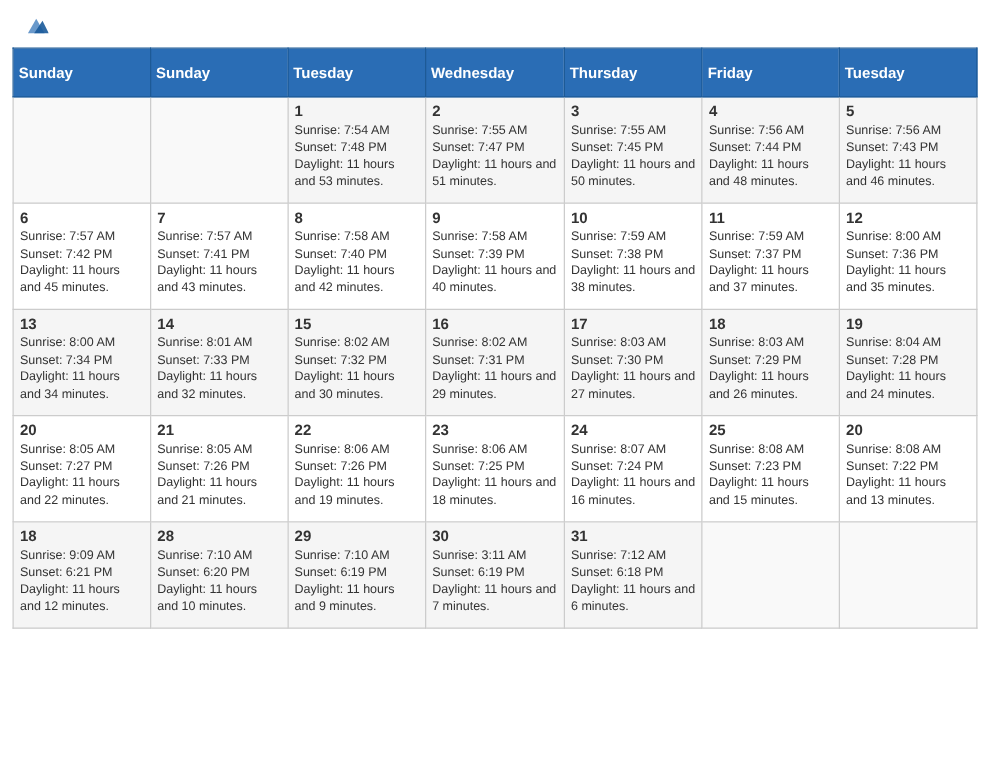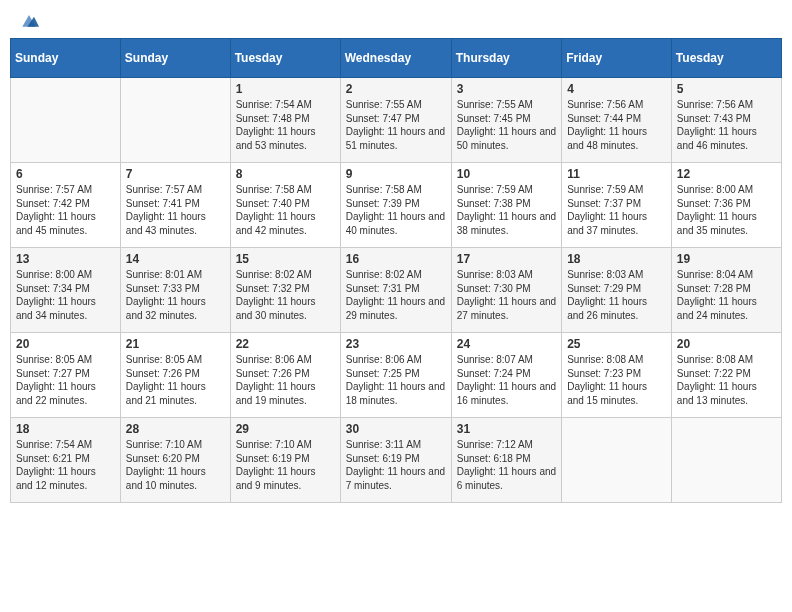--- a/index.html
+++ b/index.html
@@ -288,21 +288,21 @@
         <td>
           <span class="day-num">20</span>
           <div class="day-info">Sunrise: 8:08 AM
 Sunset: 7:22 PM
 Daylight: 11 hours and 13 minutes.</div>
         </td>
       </tr>
       <tr>
         <td>
           <span class="day-num">18</span>
-          <div class="day-info">Sunrise: 7:54 AM
+          <div class="day-info">Sunrise: 9:09 AM
 Sunset: 6:21 PM
 Daylight: 11 hours and 12 minutes.</div>
         </td>
         <td>
           <span class="day-num">28</span>
           <div class="day-info">Sunrise: 7:10 AM
 Sunset: 6:20 PM
 Daylight: 11 hours and 10 minutes.</div>
         </td>
         <td>

